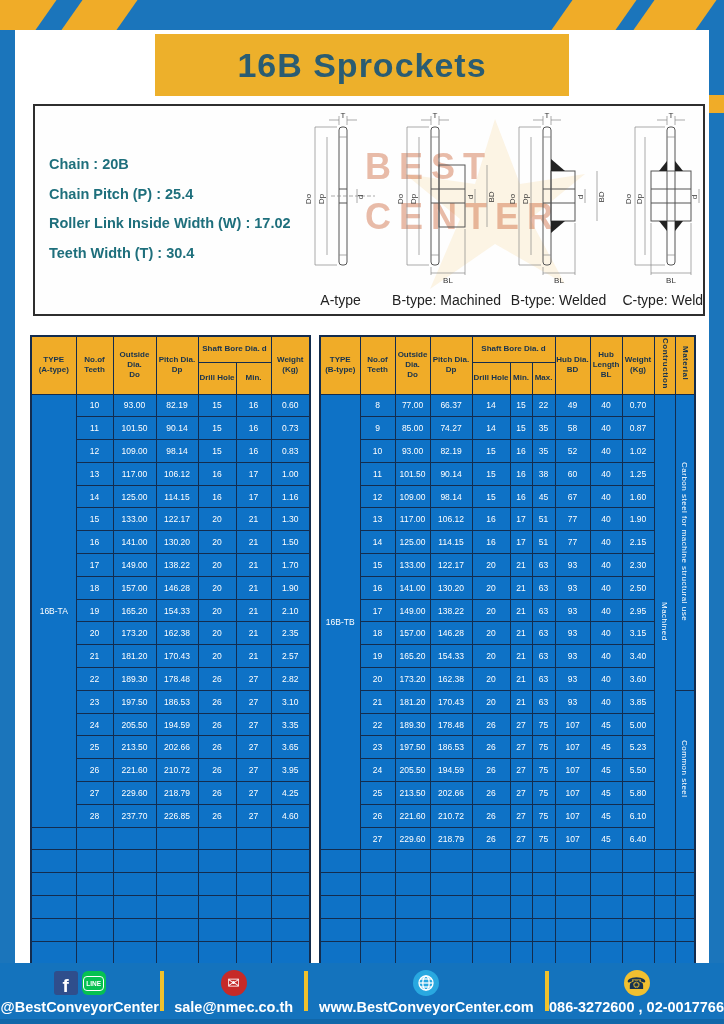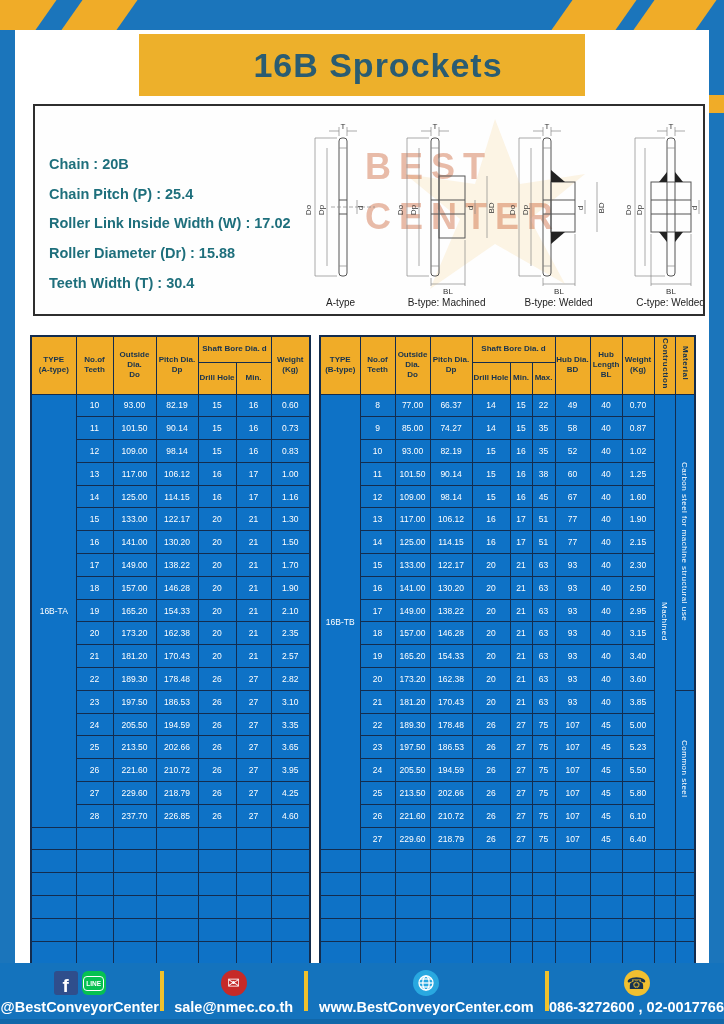--- a/index.html
+++ b/index.html
@@ -12,31 +12,31 @@
   
   .top-band{position:absolute;top:0;left:0;width:724px;height:30px;background:#1B75BB;overflow:hidden;}
   .stripe{position:absolute;top:-4px;height:38px;background:#F0AC28;transform:skewX(-35deg);}
   
   .side-border{position:absolute;top:30px;height:933px;width:15px;background:#1B75BB;z-index:5;}
   .side-border.left{left:0;}
   .side-border.right{right:0;}
   .side-tab{position:absolute;top:95px;right:0;width:15px;height:18px;background:#F0AC28;z-index:6;}
   
   .content{position:absolute;top:30px;left:15px;width:694px;height:933px;background:#fff;}
-  .title-banner{width:414px;height:62px;margin:4px auto 0 auto;background:#EDB02B;display:flex;align-items:center;justify-content:center;padding-left:32px;}
+  .title-banner{width:414px;height:62px;margin:4px auto 0 auto;background:#EDB02B;display:flex;align-items:center;justify-content:center;}
   .title-banner h1{margin:0;font-size:34px;font-weight:bold;color:#2A5C72;letter-spacing:1px;}
   .diagram-box{position:relative;margin:8px 4px 0 18px;height:208px;border:2px solid #2e2e2e;background:#fefefe;display:flex;overflow:hidden;}
   .watermark{position:absolute;left:300px;top:8px;width:330px;height:200px;z-index:0;pointer-events:none;}
   .wm-text{position:absolute;left:30px;top:28px;font-size:36px;font-weight:bold;color:#c2410c;opacity:.35;letter-spacing:8px;line-height:1.4;}
   .wm-star{position:absolute;left:60px;top:0;opacity:.35;}
   .specs{width:250px;padding:44px 0 0 14px;z-index:1;}
   .spec-line{font-size:14.5px;font-weight:bold;color:#1E6F7C;line-height:2.05;white-space:nowrap;}
   .diagrams{flex:1;display:flex;justify-content:space-between;align-items:flex-end;padding:4px 10px 6px 0;z-index:1;}
   .diagrams figure{margin:0;display:flex;flex-direction:column;align-items:center;}
-  .diagrams figcaption{font-size:10px;color:#222;margin-top:1px;white-space:nowrap;}
+  .diagrams figcaption{font-size:14px;color:#222;margin-top:7px;white-space:nowrap;}
   .diagrams svg{display:block;}
   .dline{stroke:#555;stroke-width:1;fill:none;}
   .dthin{stroke:#888;stroke-width:.7;fill:none;}
   .dtext{font-size:8px;fill:#333;font-family:"Liberation Sans",sans-serif;}
   
   .tables{display:flex;gap:8px;margin:19px 15px 0 15px;align-items:flex-start;}
   table.spec-table{border-collapse:collapse;table-layout:fixed;border:2px solid #132C4E;}
   table.spec-table th{
     background:#F0AC28;color:#16324F;font-size:8px;font-weight:bold;
     border:1.5px solid #132C4E;padding:0;line-height:1.3;white-space:pre-line;vertical-align:middle;
@@ -91,21 +91,20 @@
       <div class="wm-text">
         <div>BEST</div>
         <div>CENTER</div>
       </div>
     </div>
 
     <div class="specs" id="specs">
         <div class="spec-line">Chain :  20B</div>
         <div class="spec-line">Chain Pitch (P) :  25.4</div>
         <div class="spec-line">Roller Link Inside Width (W) :  17.02</div>
-        <div class="spec-line">Roller Diameter (Dr) :  15.88</div>
         <div class="spec-line">Teeth Width (T) :  30.4</div>
       </div>
 
     <div class="diagrams">
 
       <figure>
         <svg width="100" height="172" viewBox="0 0 100 172">
           <rect class="dline" x="48" y="14" width="8" height="138" rx="3"></rect>
           <line class="dthin" x1="48" y1="24" x2="56" y2="24"></line>
           <line class="dthin" x1="48" y1="142" x2="56" y2="142"></line>

